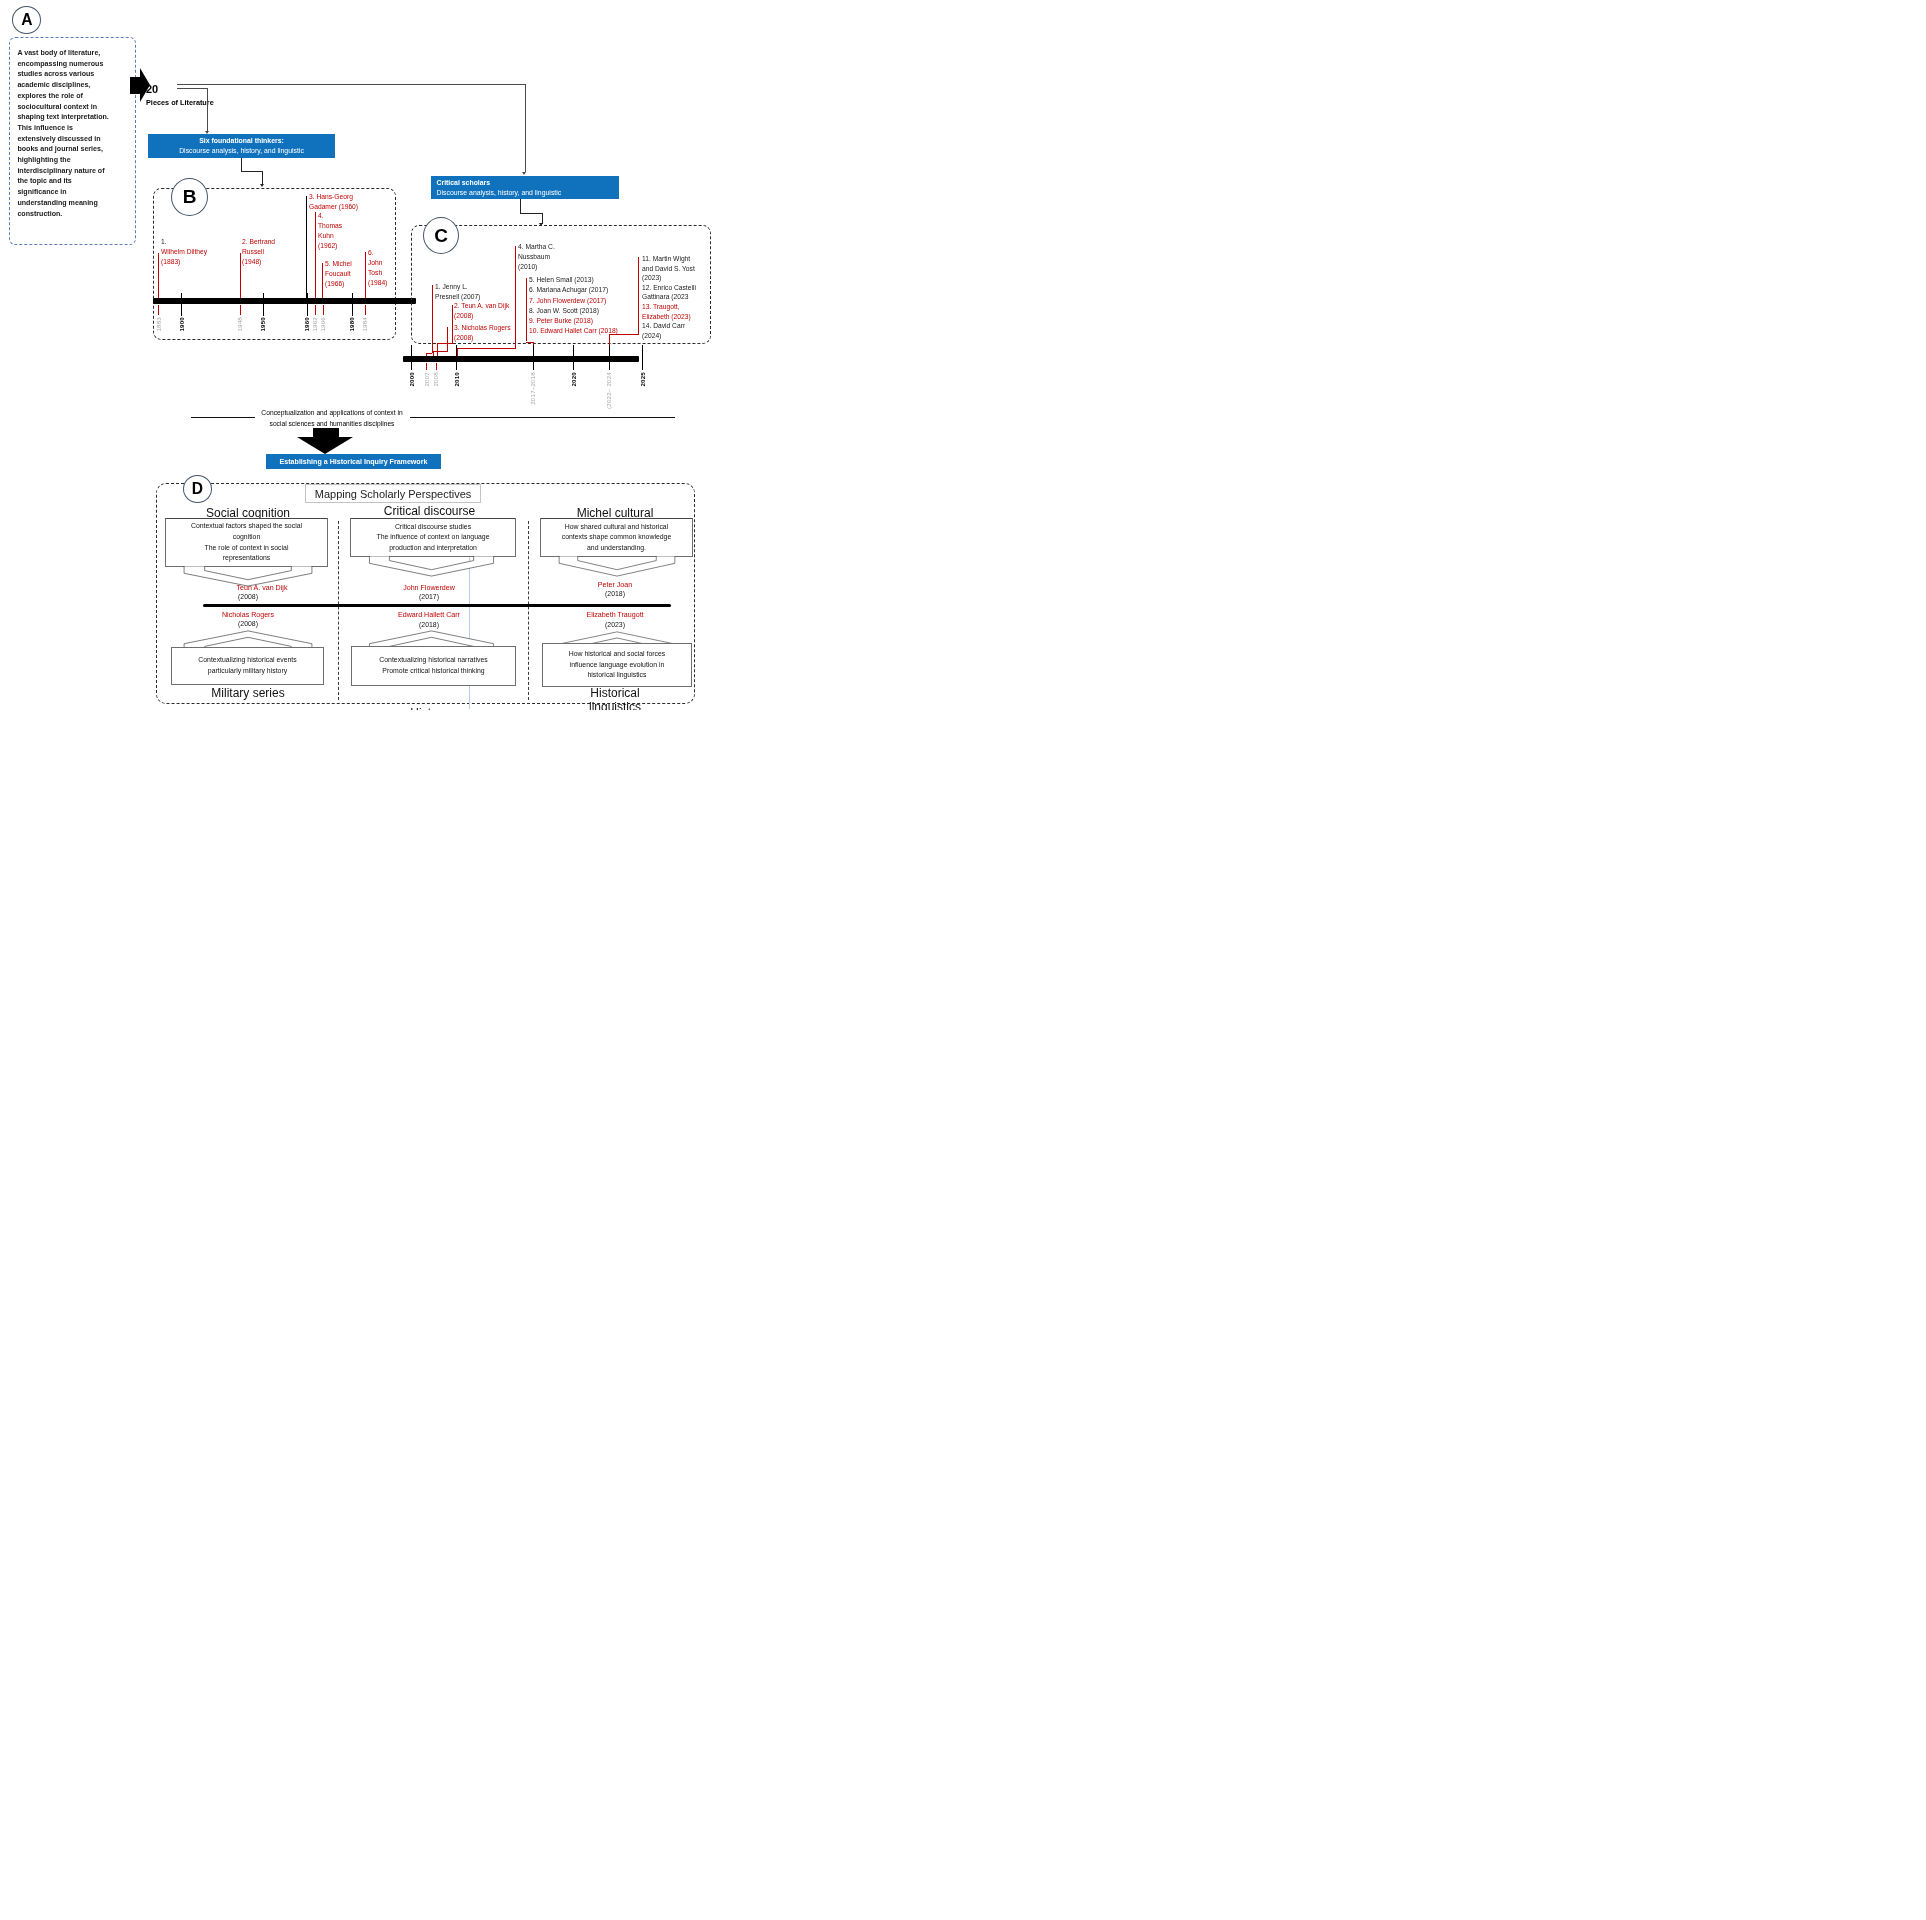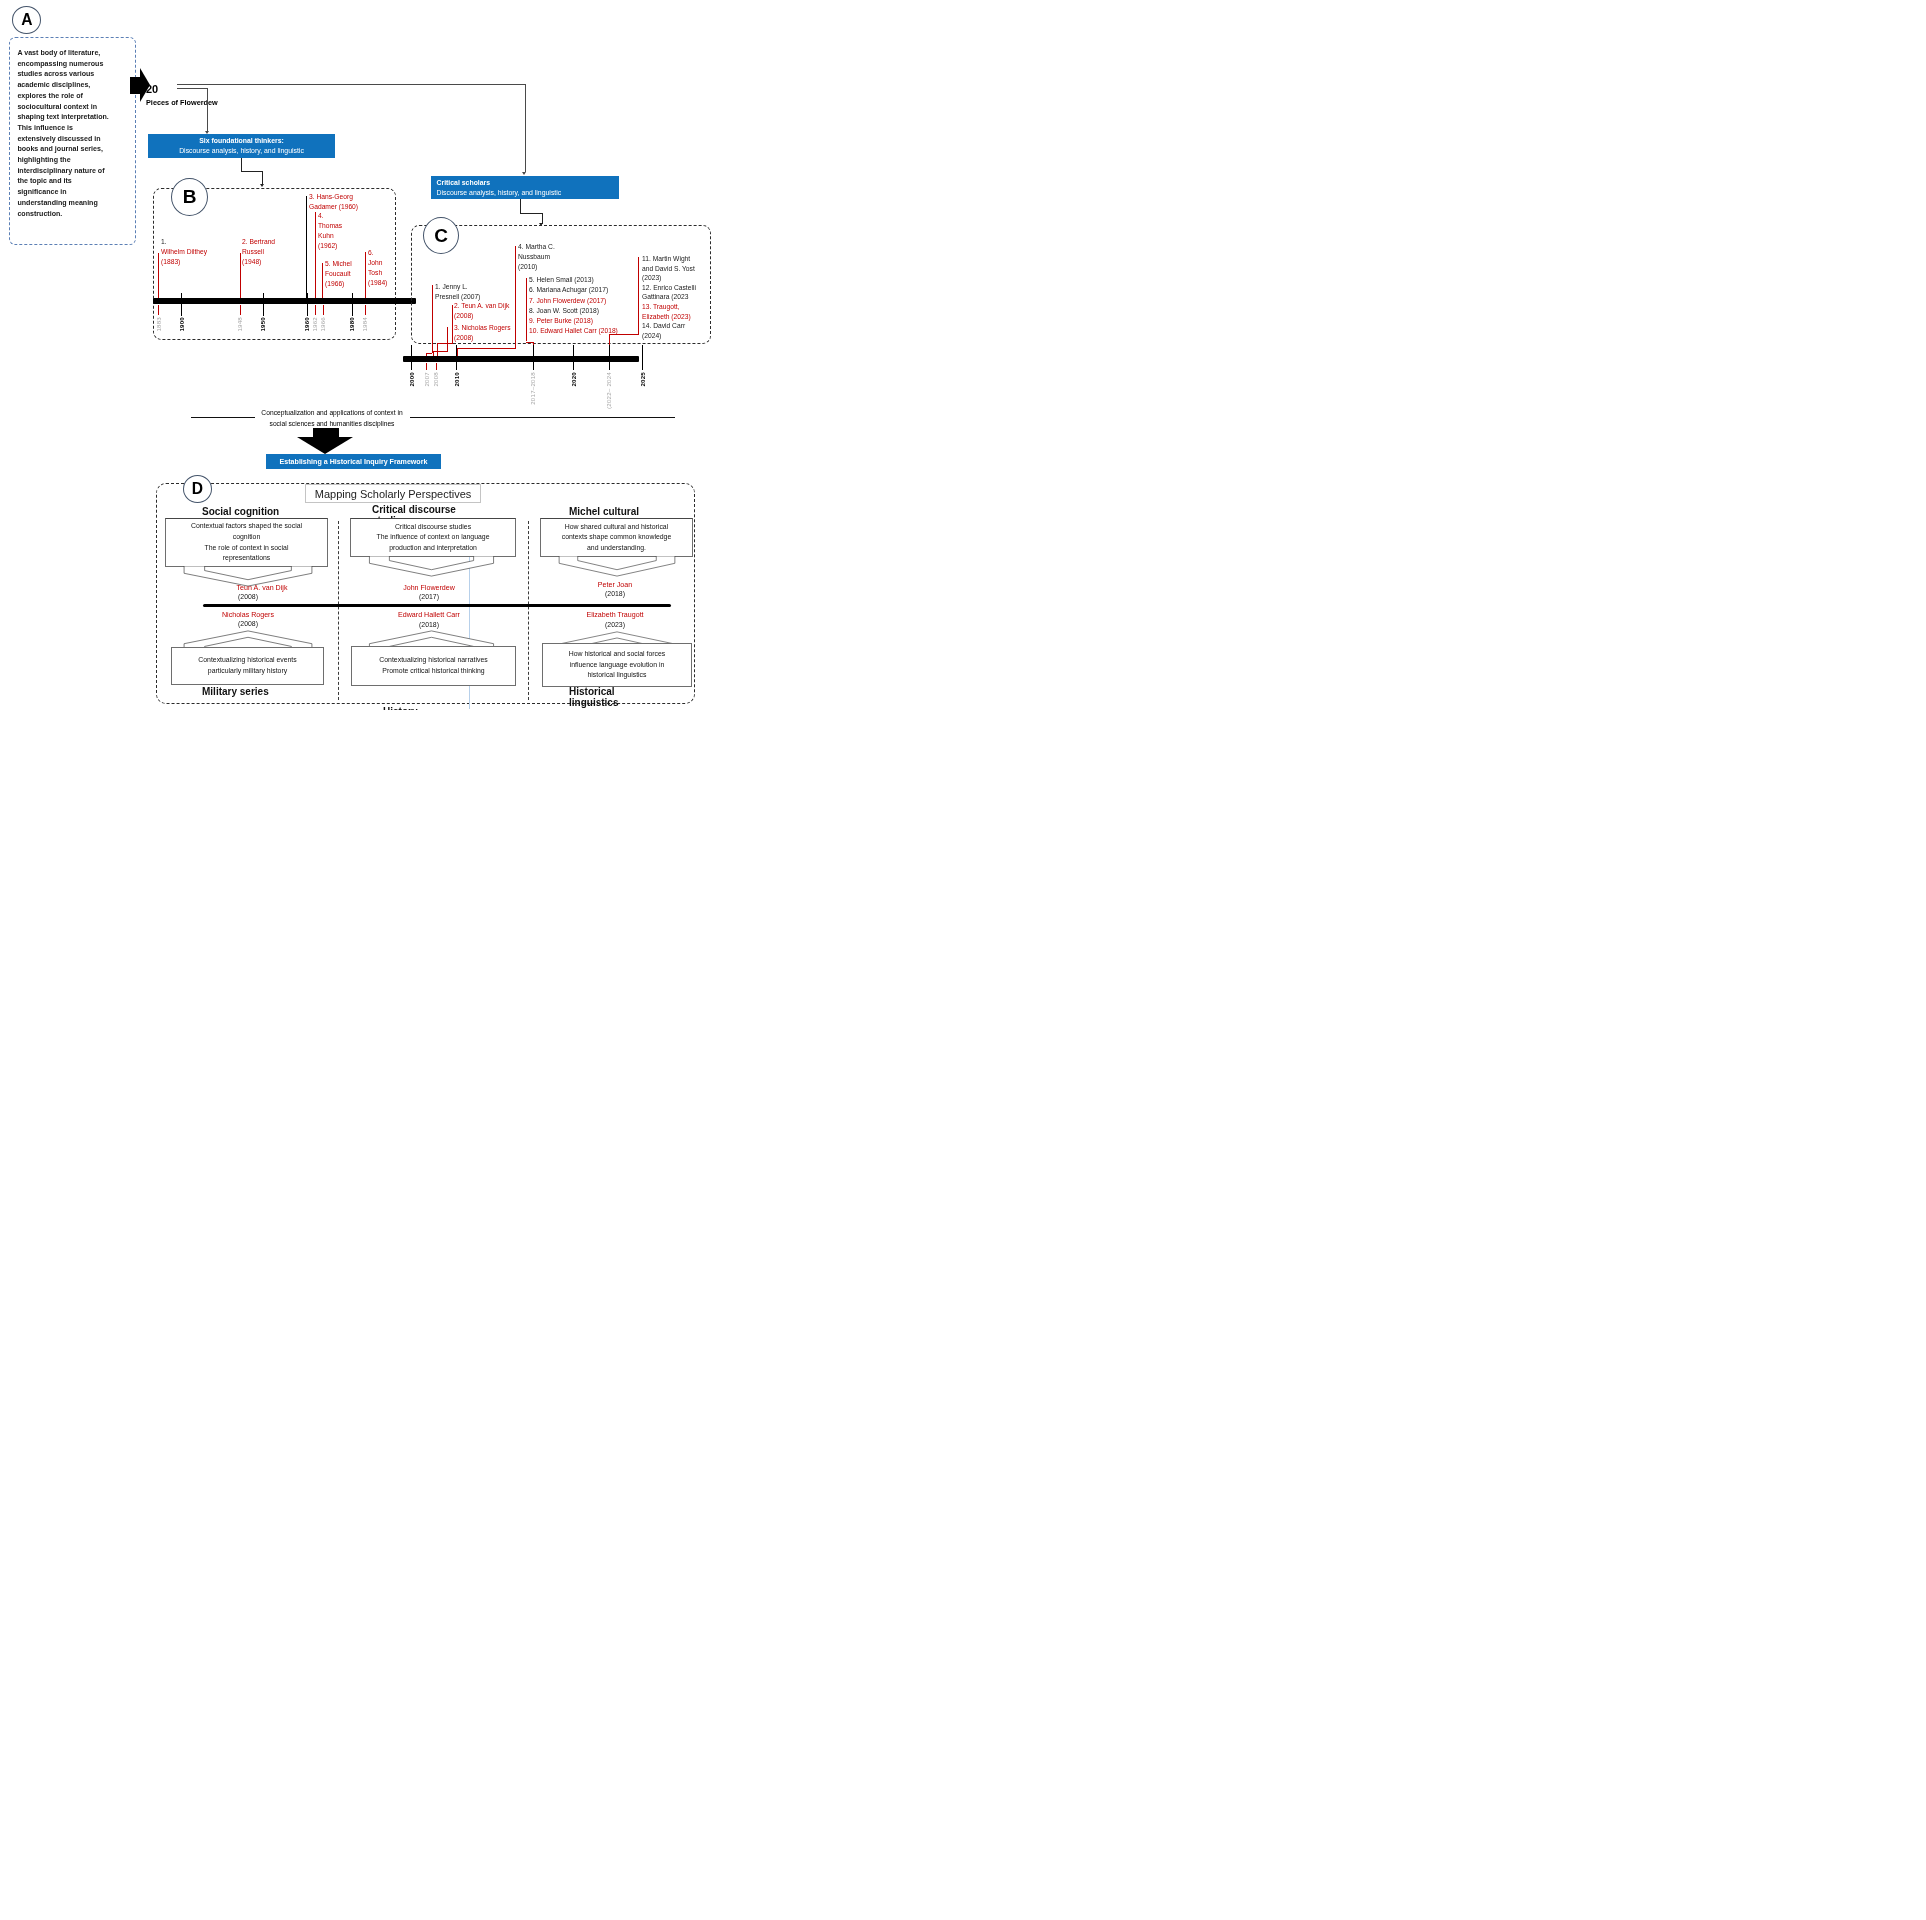--- a/index.html
+++ b/index.html
@@ -22,21 +22,21 @@
   .bar{position:absolute;background:#000;height:6.4px;border-radius:0.9px;}
   .vlab{position:absolute;writing-mode:vertical-rl;transform:rotate(180deg);
         font-size:6.2px;color:#A6A6A6;letter-spacing:0.2px;}
   .vlab.bold{color:#000;font-weight:bold;}
   .scholar{position:absolute;font-size:6.7px;line-height:10px;}
   .dbox{position:absolute;border:0.7px solid #6e6e6e;border-top:1.4px solid #454545;background:#fff;
         display:flex;align-items:center;justify-content:center;text-align:center;
         font-size:6.9px;line-height:10.6px;color:#111;}
   .rname{position:absolute;text-align:center;font-size:7.1px;color:#C00000;}
   .ryear{position:absolute;text-align:center;font-size:6.9px;color:#111;}
-  .flabel{position:absolute;font-size:10px;color:#111;font-weight:bold;}
+  .flabel{position:absolute;text-align:center;font-size:12px;color:#111;}
   .colsep{position:absolute;border-left:0.9px dashed #3a3a3a;width:0;}
   .chev{position:absolute;}
 </style>
 </head>
 <body>
 
 <div class="canvas">
 
   <div class="abs" style="left:9.2px;top:37px;width:125px;height:206px;border:0.7px dashed #5b7fb5;border-radius:6.4px;"></div>
   <div class="abs pre" style="left:17.4px;top:48px;width:110px;font-size:7.1px;line-height:10.7px;font-weight:600;color:#1a1a1a;">A vast body of literature,
@@ -56,21 +56,21 @@
 understanding meaning
 construction.</div>
   <div class="badge" style="left:12.4px;top:6px;width:27px;height:26px;font-size:15.6px;">
     <span>A</span>
   </div>
 
   <div class="abs" style="left:130px;top:77px;width:10px;height:17.4px;background:#000;"></div>
   <div class="abs" style="left:140px;top:68px;width:0;height:0;border-top:17px solid transparent;border-bottom:17px solid transparent;border-left:10px solid #000;"></div>
 
   <div class="abs" style="left:146px;top:83px;font-size:11px;font-weight:bold;color:#000;">20</div>
-  <div class="abs" style="left:146px;top:98px;font-size:7.3px;font-weight:bold;color:#000;">Pieces of Flowerdew</div>
+  <div class="abs" style="left:146px;top:98px;font-size:7.3px;font-weight:bold;color:#000;">Pieces of Literature</div>
 
   <div class="hline" style="left:177px;top:84px;width:348px;"></div>
   <div class="vline" style="left:525px;top:84px;height:88px;"></div>
   <div class="arrowhead" style="left:522px;top:172px;"></div>
 
   <div class="hline" style="left:177px;top:88px;width:30px;"></div>
   <div class="vline" style="left:207px;top:88px;height:43px;"></div>
   <div class="arrowhead" style="left:205px;top:131px;"></div>
 
   <div class="banner" style="left:148px;top:134px;width:187px;height:24px;text-align:center;line-height:1.45;">

